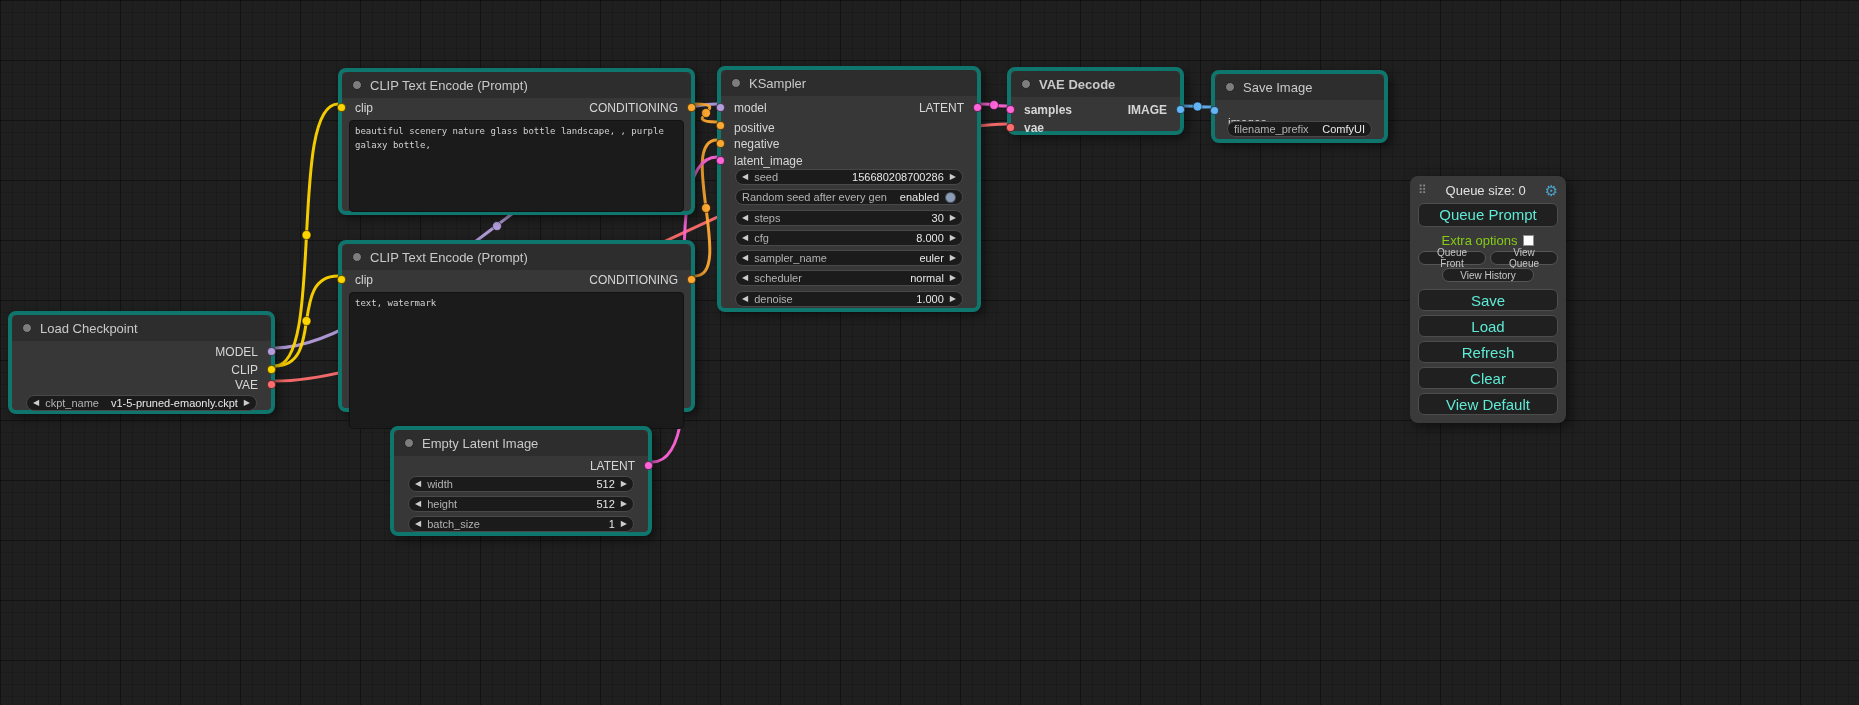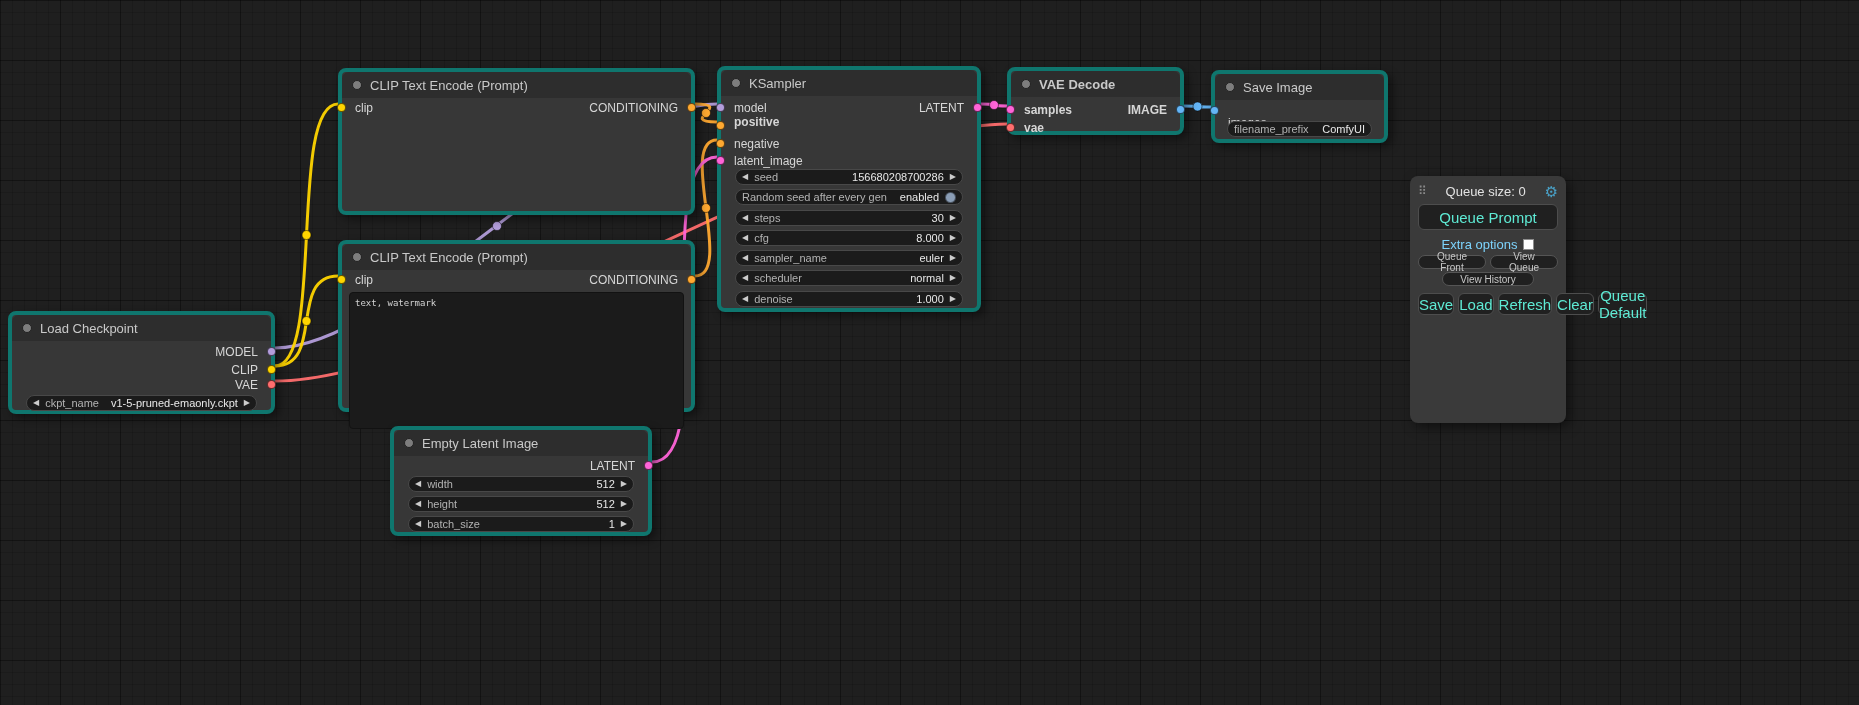--- a/index.html
+++ b/index.html
@@ -62,30 +62,30 @@
   .menu-header { display:flex; align-items:center; justify-content:space-between; height:18px; margin-bottom:4px; }
   .drag-handle { color:#8a8a8a; font-size:12px; cursor:grab; }
   .queue-size { color:#e2e2e2; font-size:13px; }
   .gear { font-size:15px; line-height:15px; cursor:pointer; }
   .btn-big {
     height:22px; background:#202020; border:1px solid #4d4d4d; border-radius:6px;
     color:#5eead4; font-size:15px; font-family:inherit;
     display:flex; align-items:center; justify-content:center; cursor:pointer;
   }
   .btn-queue { height:26px; margin-bottom:6px; }
-  .extra-row { display:flex; align-items:center; justify-content:center; gap:6px; color:#7dd3fc; font-size:13px; height:16px; margin-bottom:3px; }
+  .extra-row { display:flex; align-items:center; justify-content:center; gap:6px; color:#84cc16; font-size:13px; height:16px; margin-bottom:3px; }
   .checkbox { width:11px; height:11px; background:#ffffff; border:1px solid #8d8d8d; cursor:pointer; }
   .small-row { display:flex; gap:4px; margin-bottom:3px; justify-content:center;align-items:flex-end; }
   .btn-small {
     height:14px; background:#202020; border:1px solid #555; border-radius:7px;
     color:#c8c8c8; font-size:10px; font-family:inherit; padding:0 7px;
     display:flex; align-items:center; justify-content:center; cursor:pointer;
   }
   .small-row .flex1 { flex:1; }
-  .btn-stack { display:flex; flex-direction:row; gap:4px; margin-top:4px; }
+  .btn-stack { display:flex; flex-direction:column; gap:4px; margin-top:4px; }
 </style>
 </head>
 <body>
 
 <svg id="wires" width="1859" height="705" viewBox="0 0 1859 705">
   <path class="wire" d="M275,348 C395,348 597,104 717,104" stroke="#B39DDB"></path>
   <path class="wire" d="M275,366 C325,366 288,104 338,104" stroke="#FFD500"></path>
   <path class="wire" d="M275,366 C325,366 288,276 338,276" stroke="#FFD500"></path>
   <path class="wire" d="M275,381 C458,381 824,124 1007,124" stroke="#FF6E6E"></path>
   <path class="wire" d="M695,104 C735,104 677,122 717,122" stroke="#FFA931"></path>
@@ -125,20 +125,21 @@
 
 <div class="node" style="left:338px; top:68px; width:357px; height:147px;">
   <div class="node-title">
     <span class="title-dot" style="background: rgb(125, 125, 125);"></span>
     <span>CLIP Text Encode (Prompt)</span>
   </div>
   <span class="pdot in" style="top: 31px; background: rgb(255, 213, 0);"></span>
   <span class="plabel in" style="top:29px;">clip</span>
   <span class="pdot out" style="top: 31px; background: rgb(255, 169, 49);"></span>
   <span class="plabel out" style="top:29px;">CONDITIONING</span>
+  <div class="textarea" style="top:48px; height:92px;">beautiful scenery nature glass bottle landscape, , purple galaxy bottle,</div>
 </div>
 
 <div class="node" style="left:338px; top:240px; width:357px; height:172px;">
   <div class="node-title">
     <span class="title-dot" style="background: rgb(125, 125, 125);"></span>
     <span>CLIP Text Encode (Prompt)</span>
   </div>
   <span class="pdot in" style="top: 31px; background: rgb(255, 213, 0);"></span>
   <span class="plabel in" style="top:29px;">clip</span>
   <span class="pdot out" style="top: 31px; background: rgb(255, 169, 49);"></span>
@@ -174,21 +175,21 @@
 </div>
 
 <div class="node" style="left:717px; top:66px; width:264px; height:246px;">
   <div class="node-title">
     <span class="title-dot" style="background: rgb(125, 125, 125);"></span>
     <span>KSampler</span>
   </div>
   <span class="pdot in" style="top: 33px; background: rgb(179, 157, 219);"></span>
   <span class="plabel in" style="top:31px;">model</span>
   <span class="pdot in" style="top: 51px; background: rgb(255, 169, 49);"></span>
-  <span class="plabel in" style="top:45px;font-weight:bold;">positive</span>
+  <span class="plabel in" style="top:51px;">positive</span>
   <span class="pdot in" style="top: 69px; background: rgb(255, 169, 49);"></span>
   <span class="plabel in" style="top:67px;">negative</span>
   <span class="pdot in" style="top: 86px; background: rgb(255, 100, 216);"></span>
   <span class="plabel in" style="top:84px;">latent_image</span>
   <span class="pdot out" style="top: 33px; background: rgb(255, 100, 216);"></span>
   <span class="plabel out" style="top:31px;">LATENT</span>
 
   <div class="widget" style="top:99px;">
     <span class="arrow">◀</span>
     <span class="wlabel">seed</span>
@@ -274,15 +275,15 @@
     <button class="btn-small flex1">View Queue</button>
   </div>
   <div class="small-row">
     <button class="btn-small" style="width:92px;">View History</button>
   </div>
   <div class="btn-stack">
     <button class="btn-big">Save</button>
     <button class="btn-big">Load</button>
     <button class="btn-big">Refresh</button>
     <button class="btn-big">Clear</button>
-    <button class="btn-big">Queue Default</button>
+    <button class="btn-big">View Default</button>
   </div>
 </div>
 
 </body></html>

